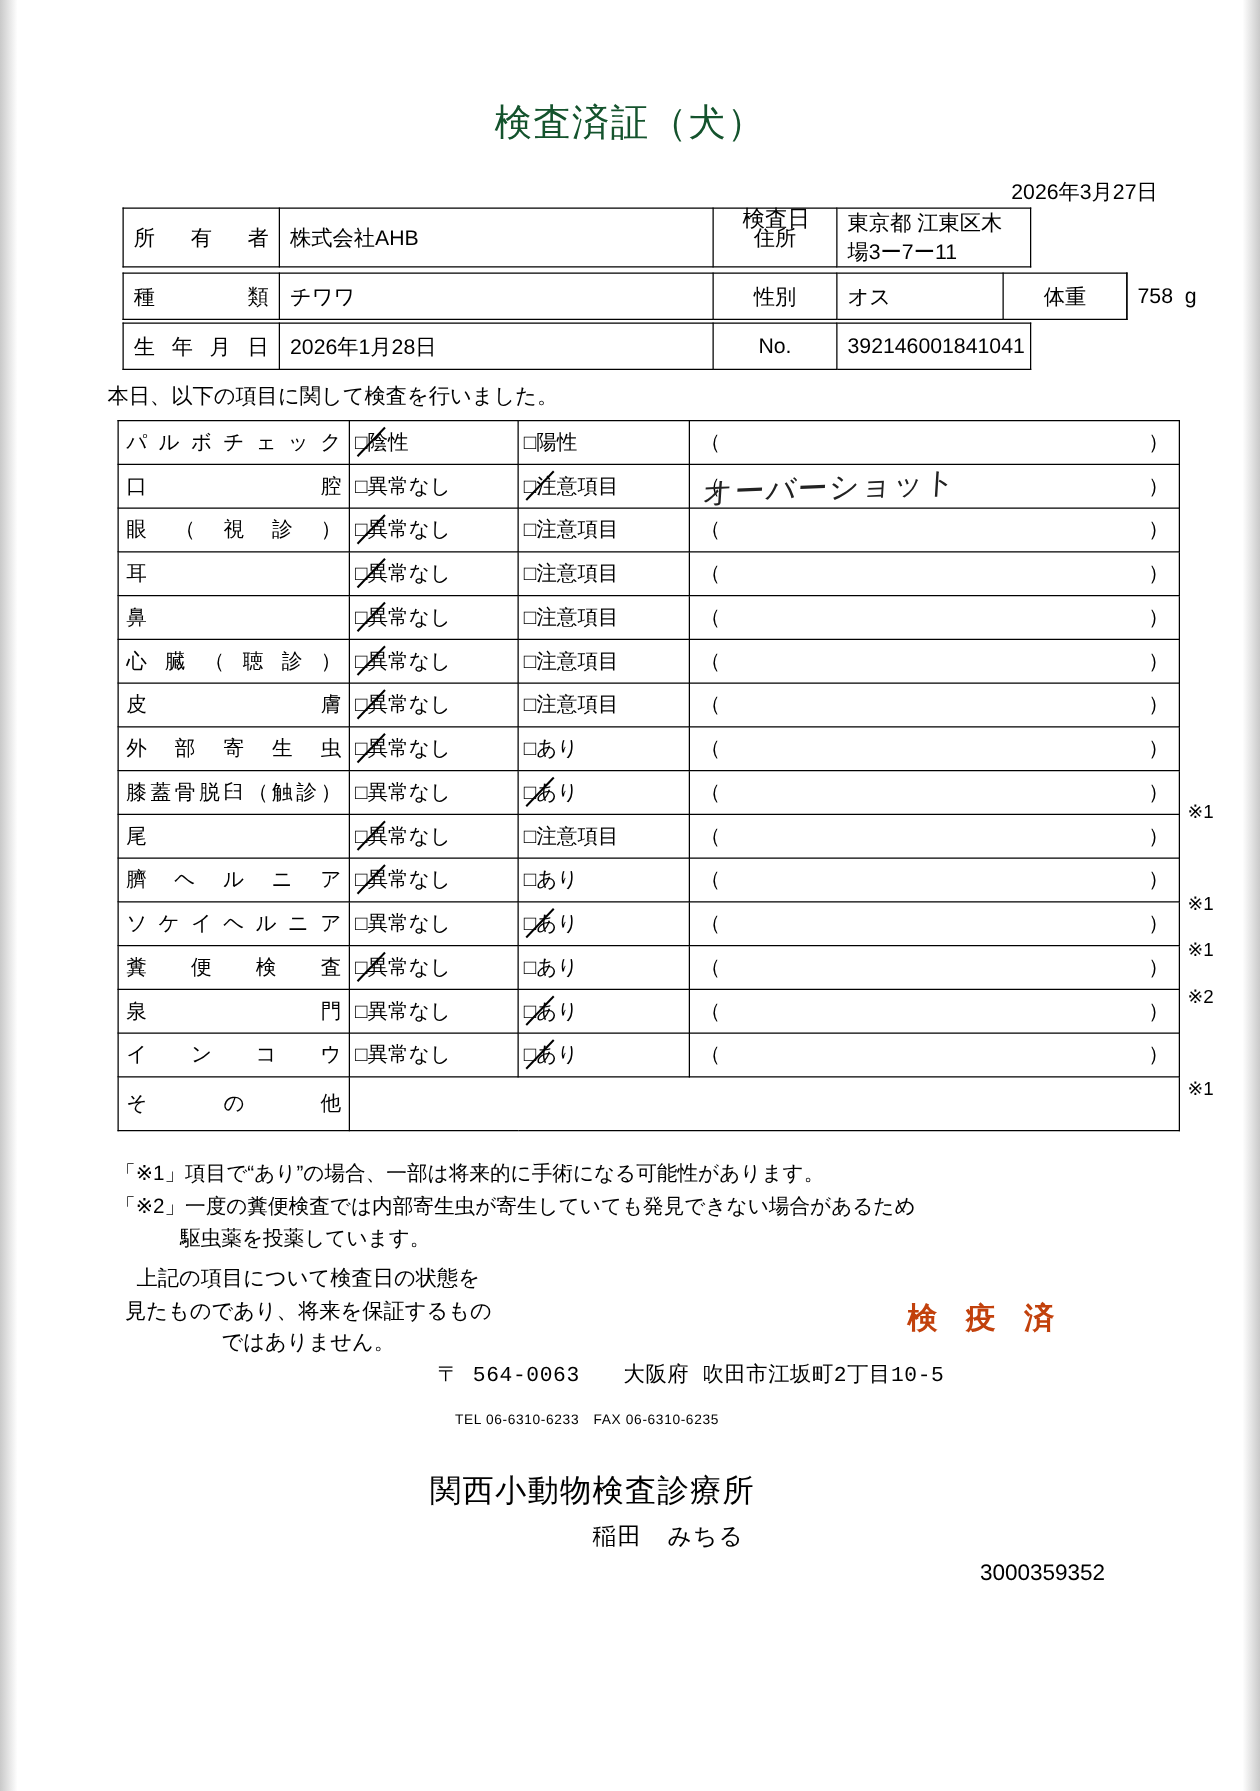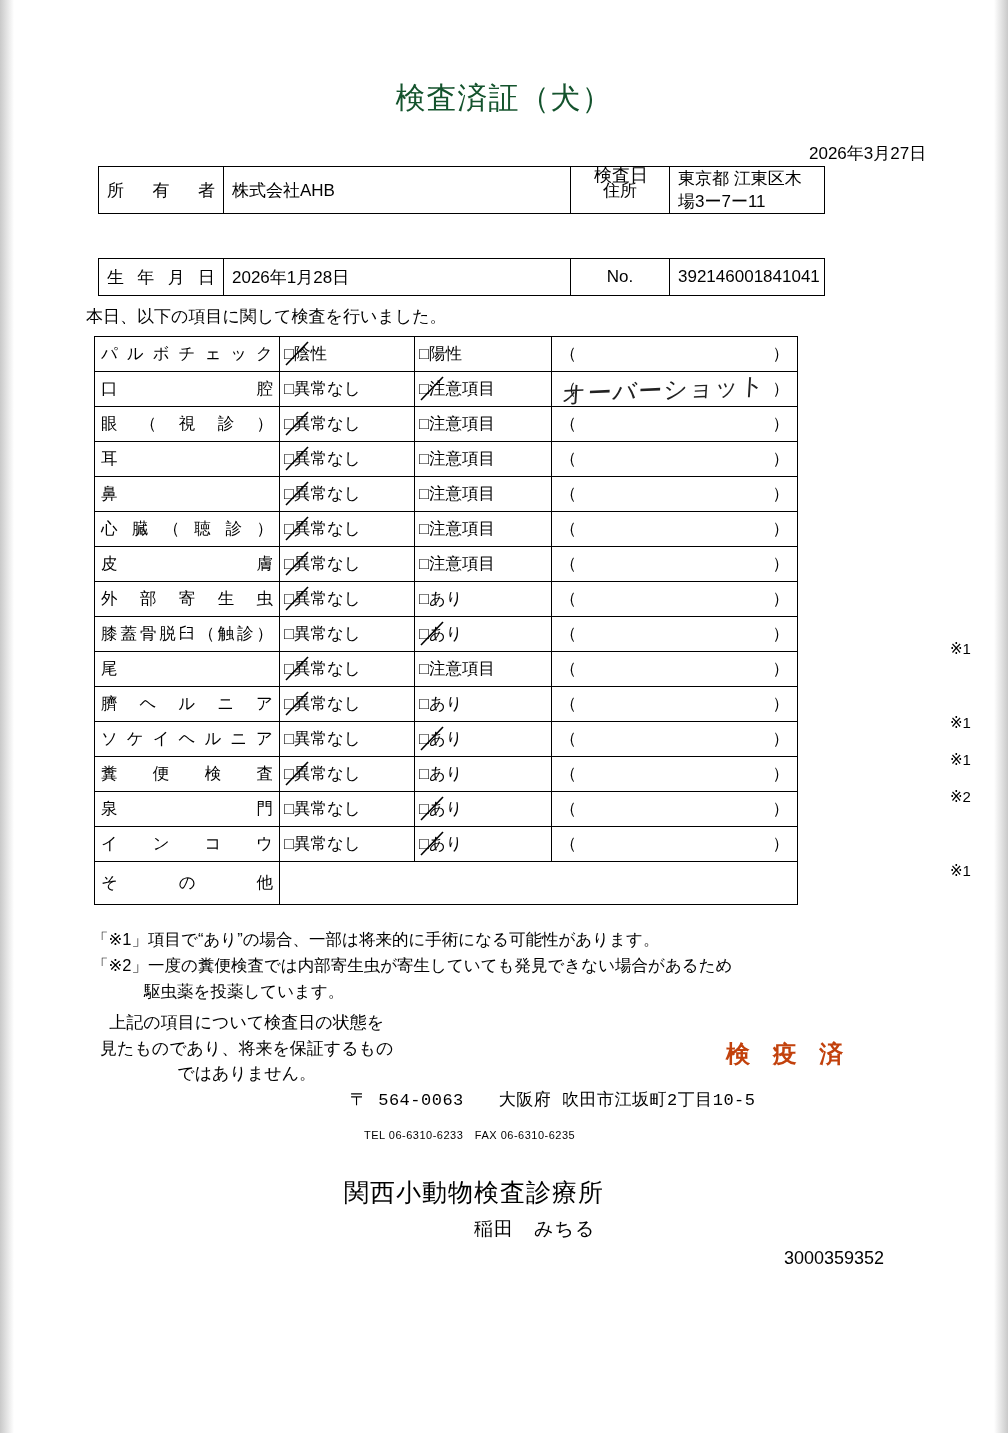--- a/index.html
+++ b/index.html
@@ -101,21 +101,21 @@
     top: 305px;
     left: 72px;
     font-size: 17px;
   }
 
   
   .items {
     position: absolute;
     left: 80px;
     top: 336px;
-    width: 704px;
+    width: 850px;
     border-collapse: collapse;
     table-layout: fixed;
     font-size: 16.5px;
   }
   .items td {
     border: 1.5px solid #000;
     height: 34px;
     padding: 0;
     vertical-align: middle;
   }
@@ -254,20 +254,34 @@
       <tbody>
           <tr>
         <td class="lbl spread" style="width:108px">所有者</td>
         <td style="width:330px">株式会社AHB</td>
         <td class="lbl" style="width:82px">住所</td>
         <td>東京都 江東区木場3ー7ー11</td>
       </tr>
     </tbody>
       </table>
 
+    <table class="hdr hdr2">
+      <tbody>
+          <tr>
+        <td class="lbl spread" style="width:108px">種類</td>
+        <td style="width:330px">チワワ</td>
+        <td class="lbl" style="width:82px">性別</td>
+        <td style="width:116px">オス</td>
+        <td class="lbl" style="width:82px">体重</td>
+        <td style="text-align:right; padding-right:10px">
+          <span>758</span>&nbsp;&nbsp;<span>g</span>
+        </td>
+      </tr>
+    </tbody>
+      </table>
 
     <table class="hdr hdr3">
       <tbody>
           <tr>
         <td class="lbl spread" style="width:108px">生年月日</td>
         <td style="width:330px">2026年1月28日</td>
         <td class="lbl" style="width:82px">No.</td>
         <td>392146001841041</td>
       </tr>
     </tbody>

